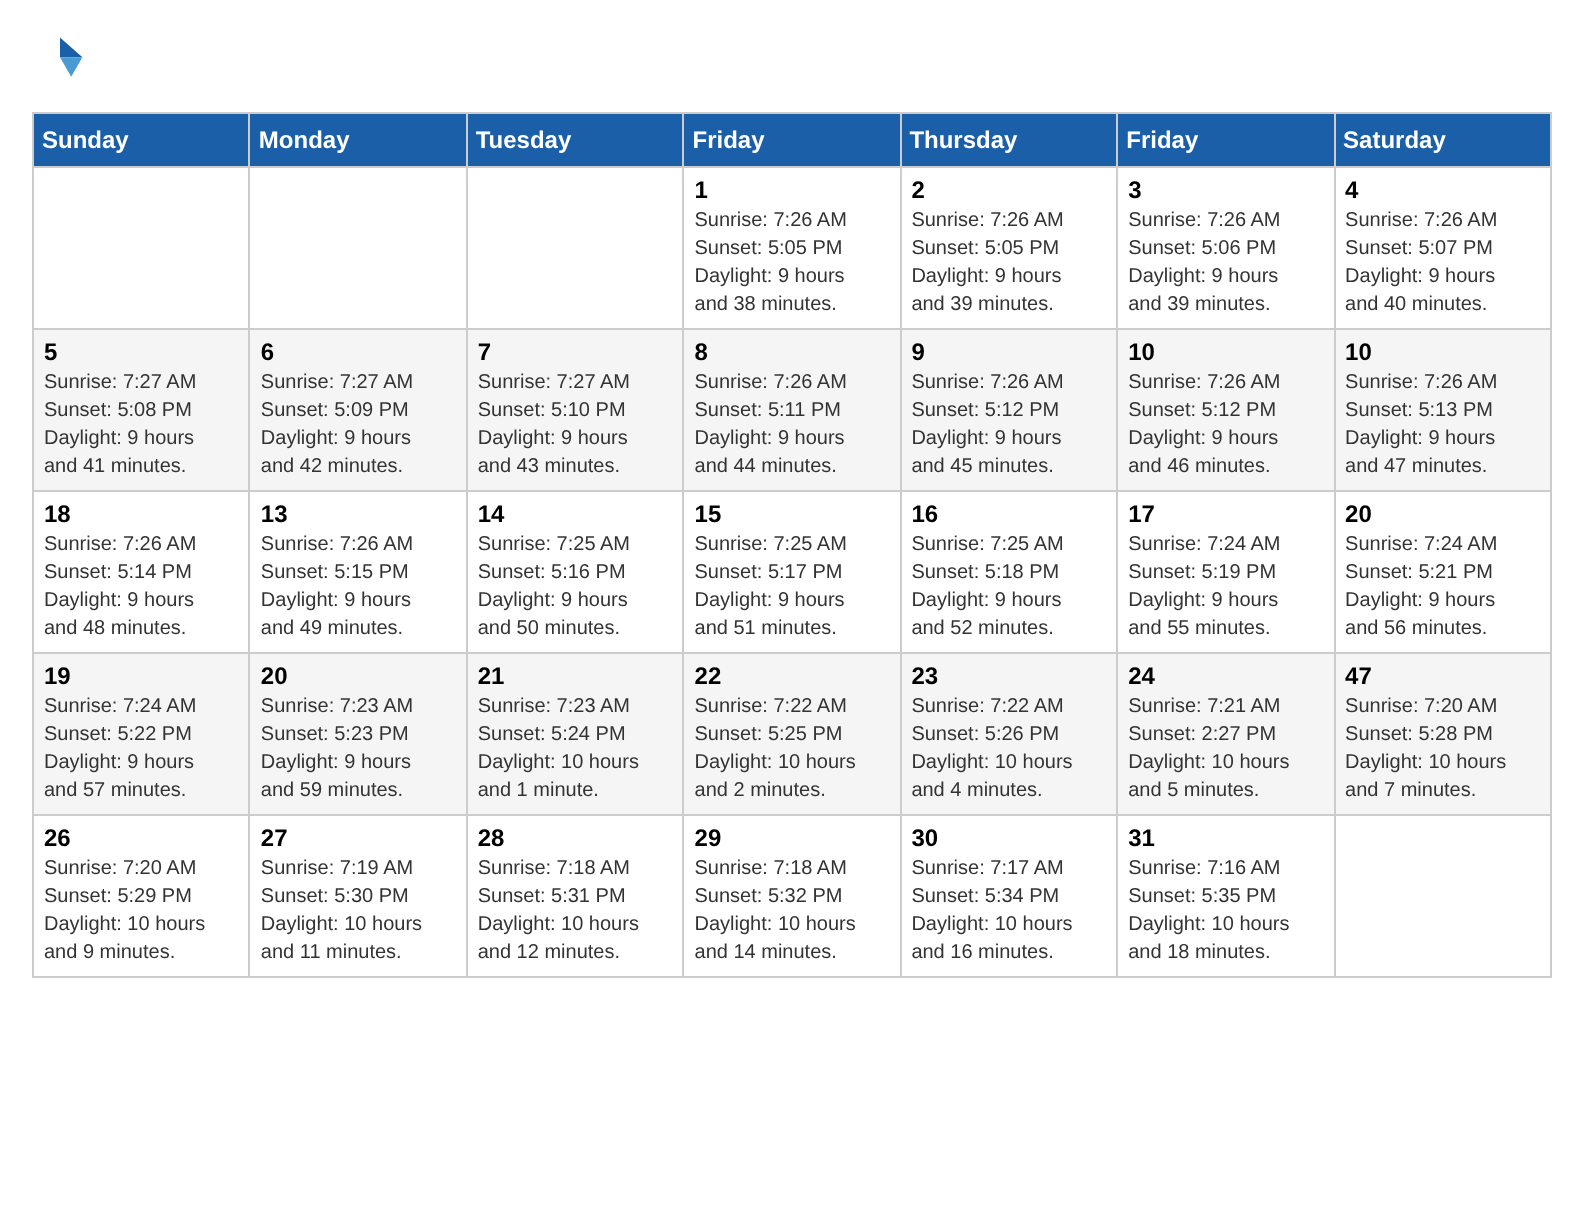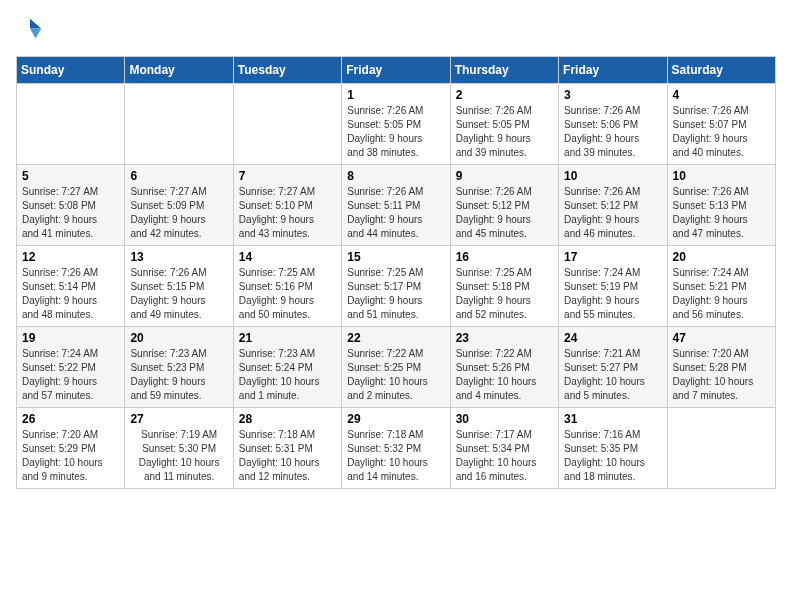--- a/index.html
+++ b/index.html
@@ -196,21 +196,21 @@
         <td>
           <span class="day-num">10</span>
           <div class="cell-content" style="white-space: pre-line;">Sunrise: 7:26 AM
 Sunset: 5:13 PM
 Daylight: 9 hours
 and 47 minutes.</div>
         </td>
       </tr>
       <tr>
         <td>
-          <span class="day-num">12</span>
+          <span class="day-num">18</span>
           <div class="cell-content" style="white-space: pre-line;">Sunrise: 7:26 AM
 Sunset: 5:14 PM
 Daylight: 9 hours
 and 48 minutes.</div>
         </td>
         <td>
           <span class="day-num">13</span>
           <div class="cell-content" style="white-space: pre-line;">Sunrise: 7:26 AM
 Sunset: 5:15 PM
 Daylight: 9 hours
@@ -284,21 +284,21 @@
         <td>
           <span class="day-num">23</span>
           <div class="cell-content" style="white-space: pre-line;">Sunrise: 7:22 AM
 Sunset: 5:26 PM
 Daylight: 10 hours
 and 4 minutes.</div>
         </td>
         <td>
           <span class="day-num">24</span>
           <div class="cell-content" style="white-space: pre-line;">Sunrise: 7:21 AM
-Sunset: 5:27 PM
+Sunset: 2:27 PM
 Daylight: 10 hours
 and 5 minutes.</div>
         </td>
         <td>
           <span class="day-num">47</span>
           <div class="cell-content" style="white-space: pre-line;">Sunrise: 7:20 AM
 Sunset: 5:28 PM
 Daylight: 10 hours
 and 7 minutes.</div>
         </td>
@@ -306,21 +306,21 @@
       <tr>
         <td>
           <span class="day-num">26</span>
           <div class="cell-content" style="white-space: pre-line;">Sunrise: 7:20 AM
 Sunset: 5:29 PM
 Daylight: 10 hours
 and 9 minutes.</div>
         </td>
         <td>
           <span class="day-num">27</span>
-          <div class="cell-content" style="white-space: pre-line; text-align: center;">Sunrise: 7:19 AM
+          <div class="cell-content" style="white-space: pre-line;">Sunrise: 7:19 AM
 Sunset: 5:30 PM
 Daylight: 10 hours
 and 11 minutes.</div>
         </td>
         <td>
           <span class="day-num">28</span>
           <div class="cell-content" style="white-space: pre-line;">Sunrise: 7:18 AM
 Sunset: 5:31 PM
 Daylight: 10 hours
 and 12 minutes.</div>

